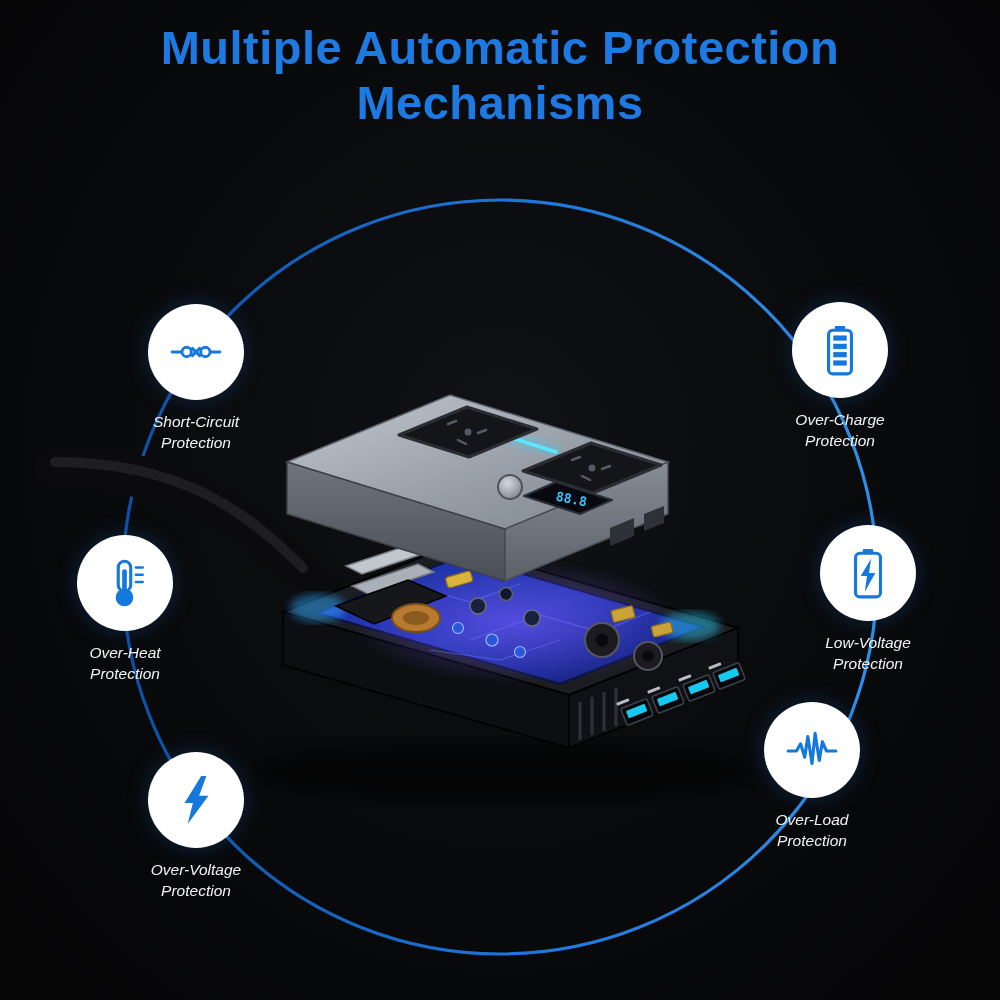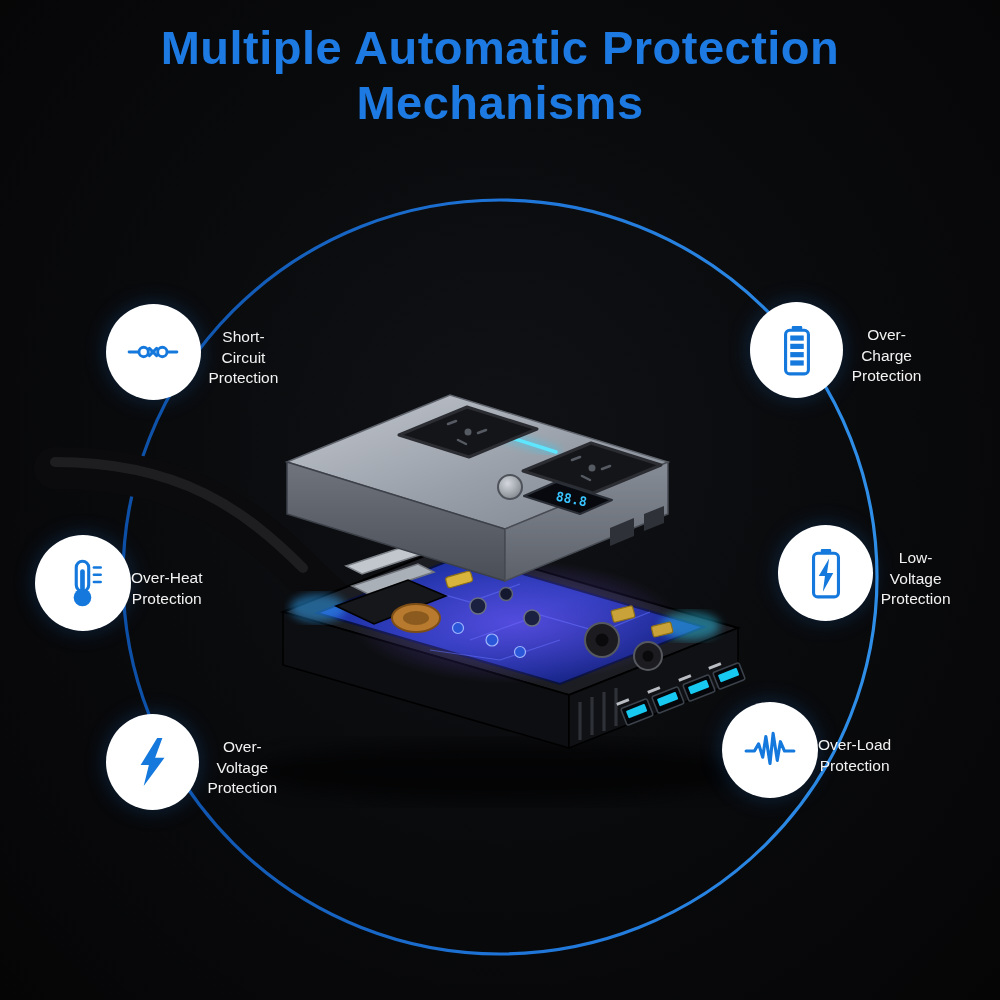--- a/index.html
+++ b/index.html
@@ -9,22 +9,23 @@
     font-family:"Liberation Sans", sans-serif;
   }
   .title{
     position:absolute;top:20px;left:0;width:100%;
     text-align:center;color:#1d7ae2;font-weight:bold;
     font-size:47px;line-height:1.18;letter-spacing:.5px;margin:0;
   }
   .scene{position:absolute;inset:0;}
   .feature{
     position:absolute;width:180px;margin-left:-90px;
-    display:flex;flex-direction:row;align-items:center;
+    display:flex;flex-direction:column;align-items:center;
     text-align:center;
+    font-style:italic;
   }
   .badge{
     width:96px;height:96px;border-radius:50%;
     background:#ffffff;
     box-shadow:0 0 22px rgba(25,110,210,.28);
     display:flex;align-items:center;justify-content:center;
   }
   .badge svg{width:54px;height:54px;}
   .feature-label{
     margin-top:12px;color:#f2f2f2;font-size:15.5px;line-height:1.35;font-weight:500;
@@ -266,21 +267,21 @@
     <div class="badge">
       <svg viewBox="0 0 52 52">
         <rect x="21" y="3" width="10" height="4" rx="1" fill="#1478dc"></rect>
         <rect x="14" y="7" width="24" height="42" rx="4" fill="none" stroke="#1478dc" stroke-width="3"></rect>
         <polygon points="29,12 19,29 25,29 23,44 33,26 27,26" fill="#1478dc"></polygon>
       </svg>
     </div>
     <div class="feature-label"><span>Low-Voltage</span><br><span>Protection</span></div>
   </div>
 
-  <div class="feature" style="left:196px; top:714px;">
+  <div class="feature" style="left:196px; top:752px;">
     <div class="badge">
       <svg viewBox="0 0 52 52">
         <polygon points="31,3 15,29 23,29 18,49 38,22 29,22 36,3" fill="#1478dc"></polygon>
       </svg>
     </div>
     <div class="feature-label"><span>Over-Voltage</span><br><span>Protection</span></div>
   </div>
 
   <div class="feature" style="left:812px; top:702px;">
     <div class="badge">

